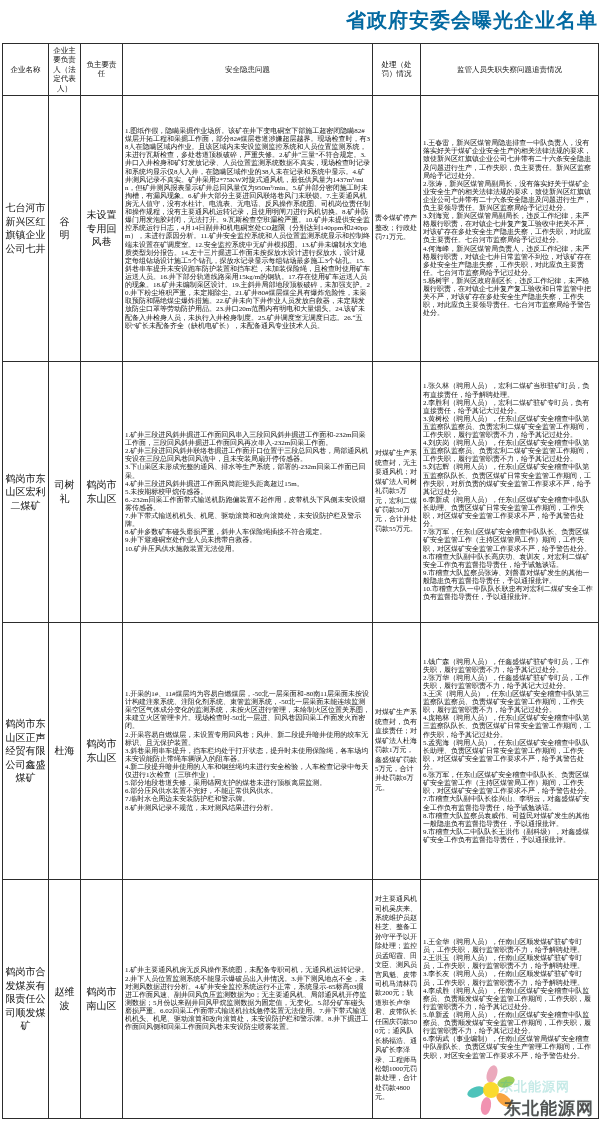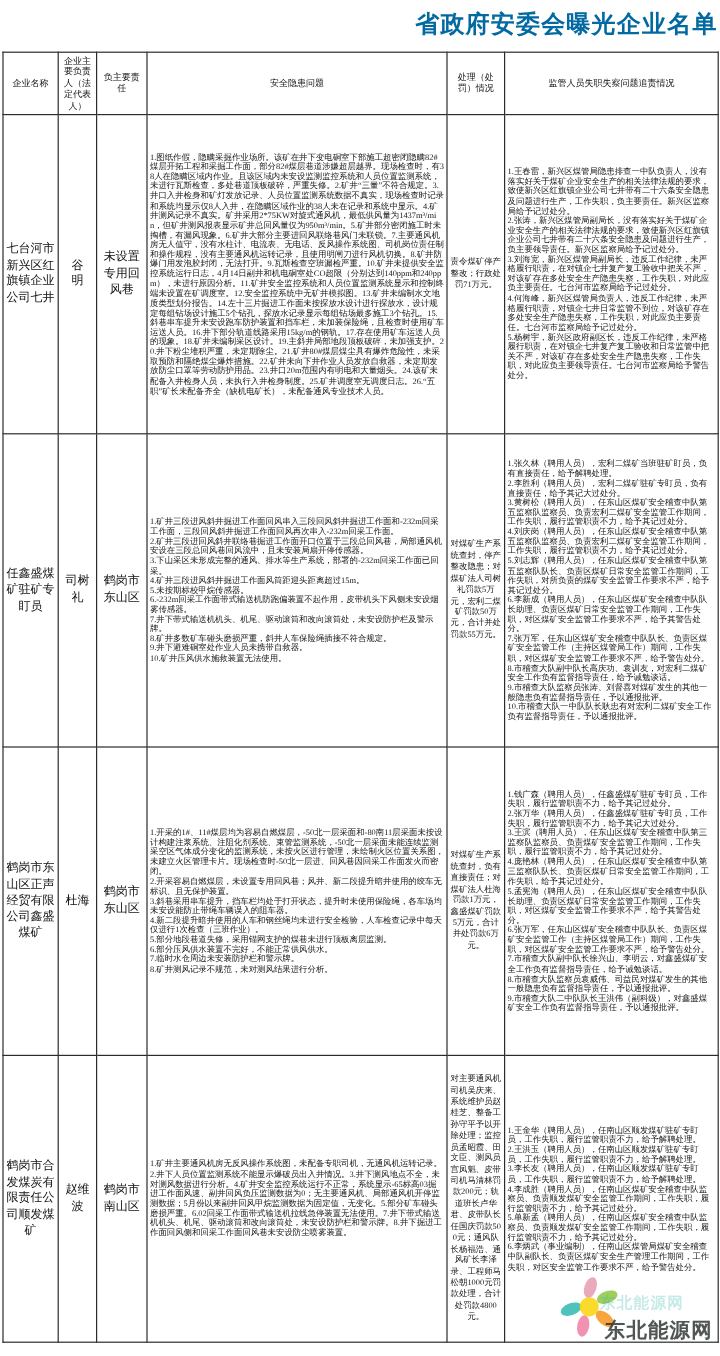--- a/index.html
+++ b/index.html
@@ -28,21 +28,21 @@
   }
   th.hcell{
     font-size:7.5px;line-height:1.25;text-align:center;color:#111;height:34px;
   }
   .cell-center{font-size:10px;line-height:1.35;text-align:center;margin-top:11px;}
   .cell-text{
     font-size:7px;line-height:1.16;text-align:left;white-space:pre-line;
     word-break:break-all;color:#141414;margin-left:38px;
   }
   .cell-pun{
-    font-size:7px;line-height:1.35;text-align:center;white-space:normal;
+    font-size:7px;line-height:1.35;text-align:left;white-space:normal;
     word-break:break-all;color:#141414;
   }
   .watermark{
     position:absolute;right:6px;bottom:10px;display:flex;align-items:flex-end;
     pointer-events:none;
   }
   .wm-text{
     font-size:17px;font-weight:bold;color:#2e2e2e;opacity:.82;letter-spacing:1px;
     text-shadow:0 0 1px rgba(60,160,150,.35);
     margin-left:-14px;
@@ -84,34 +84,34 @@
         <td class="cell-center">未设置专用回风巷</td>
         <td class="cell-text">1.图纸作假，隐瞒采掘作业场所。该矿在井下变电硐室下部施工超密闭隐瞒82#煤层开拓工程和采掘工作面，部分82#煤层巷道涉嫌超层越界。现场检查时，有38人在隐瞒区域内作业。且该区域内未安设监测监控系统和人员位置监测系统，未进行瓦斯检查，多处巷道顶板破碎，严重失修。2.矿井“三量”不符合规定。3.井口入井检身和矿灯发放记录、人员位置监测系统数据不真实，现场检查时记录和系统均显示仅8人入井，在隐瞒区域作业的38人未在记录和系统中显示。4.矿井测风记录不真实。矿井采用2*75KW对旋式通风机，最低供风量为1437m³/min，但矿井测风报表显示矿井总回风量仅为950m³/min。5.矿井部分密闭施工时未掏槽，有漏风现象。6.矿井大部分主要进回风联络巷风门未联锁。7.主要通风机房无人值守，没有水柱计、电流表、无电话、反风操作系统图、司机岗位责任制和操作规程，没有主要通风机运转记录，且使用明闸刀进行风机切换。8.矿井防爆门用发泡胶封闭，无法打开。9.瓦斯检查空班漏检严重。10.矿井未提供安全监控系统运行日志，4月14日副井和机电硐室处CO超限（分别达到140ppm和240ppm），未进行原因分析。11.矿井安全监控系统和人员位置监测系统显示和控制终端未设置在矿调度室。12.安全监控系统中无矿井模拟图。13.矿井未编制水文地质类型划分报告。14.左十三片掘进工作面未按探放水设计进行探放水，设计规定每组钻场设计施工5个钻孔，探放水记录显示每组钻场最多施工3个钻孔。15.斜巷串车提升未安设跑车防护装置和挡车栏，未加装保险绳，且检查时使用矿车运送人员。16.井下部分轨道线路采用15kg/m的钢轨。17.存在使用矿车运送人员的现象。18.矿井未编制采区设计。19.主斜井局部地段顶板破碎，未加强支护。20.井下粉尘堆积严重，未定期除尘。21.矿井80#煤层煤尘具有爆炸危险性，未采取预防和隔绝煤尘爆炸措施。22.矿井未向下井作业人员发放自救器，未定期发放防尘口罩等劳动防护用品。23.井口20m范围内有明电和大量烟头。24.该矿未配备入井检身人员，未执行入井检身制度。25.矿井调度室无调度日志。26.“五职”矿长未配备齐全（缺机电矿长），未配备通风专业技术人员。</td>
         <td class="cell-pun">责令煤矿停产整改；行政处罚71万元。</td>
         <td class="cell-text">1.王春雷，新兴区煤管局隐患排查一中队负责人，没有落实好关于煤矿企业安全生产的相关法律法规的要求，致使新兴区红旗镇企业公司七井带有二十六条安全隐患及问题进行生产，工作失职，负主要责任。新兴区监察局给予记过处分。
 2.张涛，新兴区煤管局副局长，没有落实好关于煤矿企业安全生产的相关法律法规的要求，致使新兴区红旗镇企业公司七井带有二十六条安全隐患及问题进行生产，负主要领导责任。新兴区监察局给予记过处分。
 3.刘海宽，新兴区煤管局副局长，违反工作纪律，未严格履行职责，在对镇企七井复产复工验收中把关不严，对该矿存在多处安全生产隐患失察，工作失职，对此应负主要责任。七台河市监察局给予记过处分。
 4.何海峰，新兴区煤管局负责人，违反工作纪律，未严格履行职责，对镇企七井日常监管不到位，对该矿存在多处安全生产隐患失察，工作失职，对此应负主要责任。七台河市监察局给予记过处分。
 5.杨树宇，新兴区政府副区长，违反工作纪律，未严格履行职责，在对镇企七井复产复工验收和日常监管中把关不严，对该矿存在多处安全生产隐患失察，工作失职，对此应负主要领导责任。七台河市监察局给予警告处分。</td>
       </tr>
       <tr style="height:261px;">
-        <td class="cell-center">任鑫盛煤矿驻矿专盯员</td>
+        <td class="cell-center">鹤岗市东山区宏利二煤矿</td>
         <td class="cell-center">司树礼</td>
         <td class="cell-center">鹤岗市东山区</td>
         <td class="cell-text">1.矿井三段进风斜井掘进工作面回风串入三段回风斜井掘进工作面和-232m回采工作面，三段回风斜井掘进工作面回风再次串入-232m回采工作面。
 2.矿井三段进回风斜井联络巷掘进工作面开口位置于三段总回风巷，局部通风机安设在三段总回风巷回风流中，且未安装局扇开停传感器。
 3.下山采区未形成完整的通风、排水等生产系统，部署的-232m回采工作面已回采。
 4.矿井三段进风斜井掘进工作面风筒距迎头距离超过15m。
 5.未按期标校甲烷传感器。
 6.-232m回采工作面带式输送机防跑偏装置不起作用，皮带机头下风侧未安设烟雾传感器。
 7.井下带式输送机机头、机尾、驱动滚筒和改向滚筒处，未安设防护栏及警示牌。
 8.矿井多数矿车碰头磨损严重，斜井人车保险绳插接不符合规定。
 9.井下避难硐室处作业人员未携带自救器。
 10.矿井压风供水施救装置无法使用。</td>
-        <td class="cell-pun">对煤矿生产系统查封，停产整改隐患；对煤矿法人司树礼罚款5万元，宏利二煤矿罚款50万元，合计并处罚款55万元。</td>
+        <td class="cell-pun">对煤矿生产系统查封，无主要通风机；对煤矿法人司树礼罚款5万元，宏利二煤矿罚款50万元，合计并处罚款55万元。</td>
         <td class="cell-text">1.张久林（聘用人员），宏利二煤矿当班驻矿盯员，负有直接责任，给予解聘处理。
 2.李胜利（聘用人员），宏利二煤矿驻矿专盯员，负有直接责任，给予其记大过处分。
 3.黄树松（聘用人员），任东山区煤矿安全稽查中队第五监察队监察员、负责宏利二煤矿安全监管工作期间，工作失职，履行监管职责不力，给予其记过处分。
 4.刘庆岗（聘用人员），任东山区煤矿安全稽查中队第五监察队监察员、负责宏利二煤矿安全监管工作期间，工作失职，履行监管职责不力，给予其记过处分。
 5.刘志辉（聘用人员），任东山区煤矿安全稽查中队第五监察队队长、负责区煤矿日常安全监管工作期间，工作失职，对所负责的煤矿安全监管工作要求不严，给予其记过处分。
 6.李新成（聘用人员），任东山区煤矿安全稽查中队队长助理、负责区煤矿日常安全监管工作期间，工作失职，对区煤矿安全监管工作要求不严，给予其警告处分。
 7.张万军，任东山区煤矿安全稽查中队队长、负责区煤矿安全监管工作（主持区煤管局工作）期间，工作失职，对区煤矿安全监管工作要求不严，给予警告处分。
 8.市稽查大队副中队长高庆功、袁训友，对宏利二煤矿安全工作负有监督指导责任，给予诫勉谈话。
 9.市稽查大队监察员张涛、刘督喜对煤矿发生的其他一般隐患负有监督指导责任，予以通报批评。
 10.市稽查大队一中队队长耿忠有对宏利二煤矿安全工作负有监督指导责任，予以通报批评。</td>

